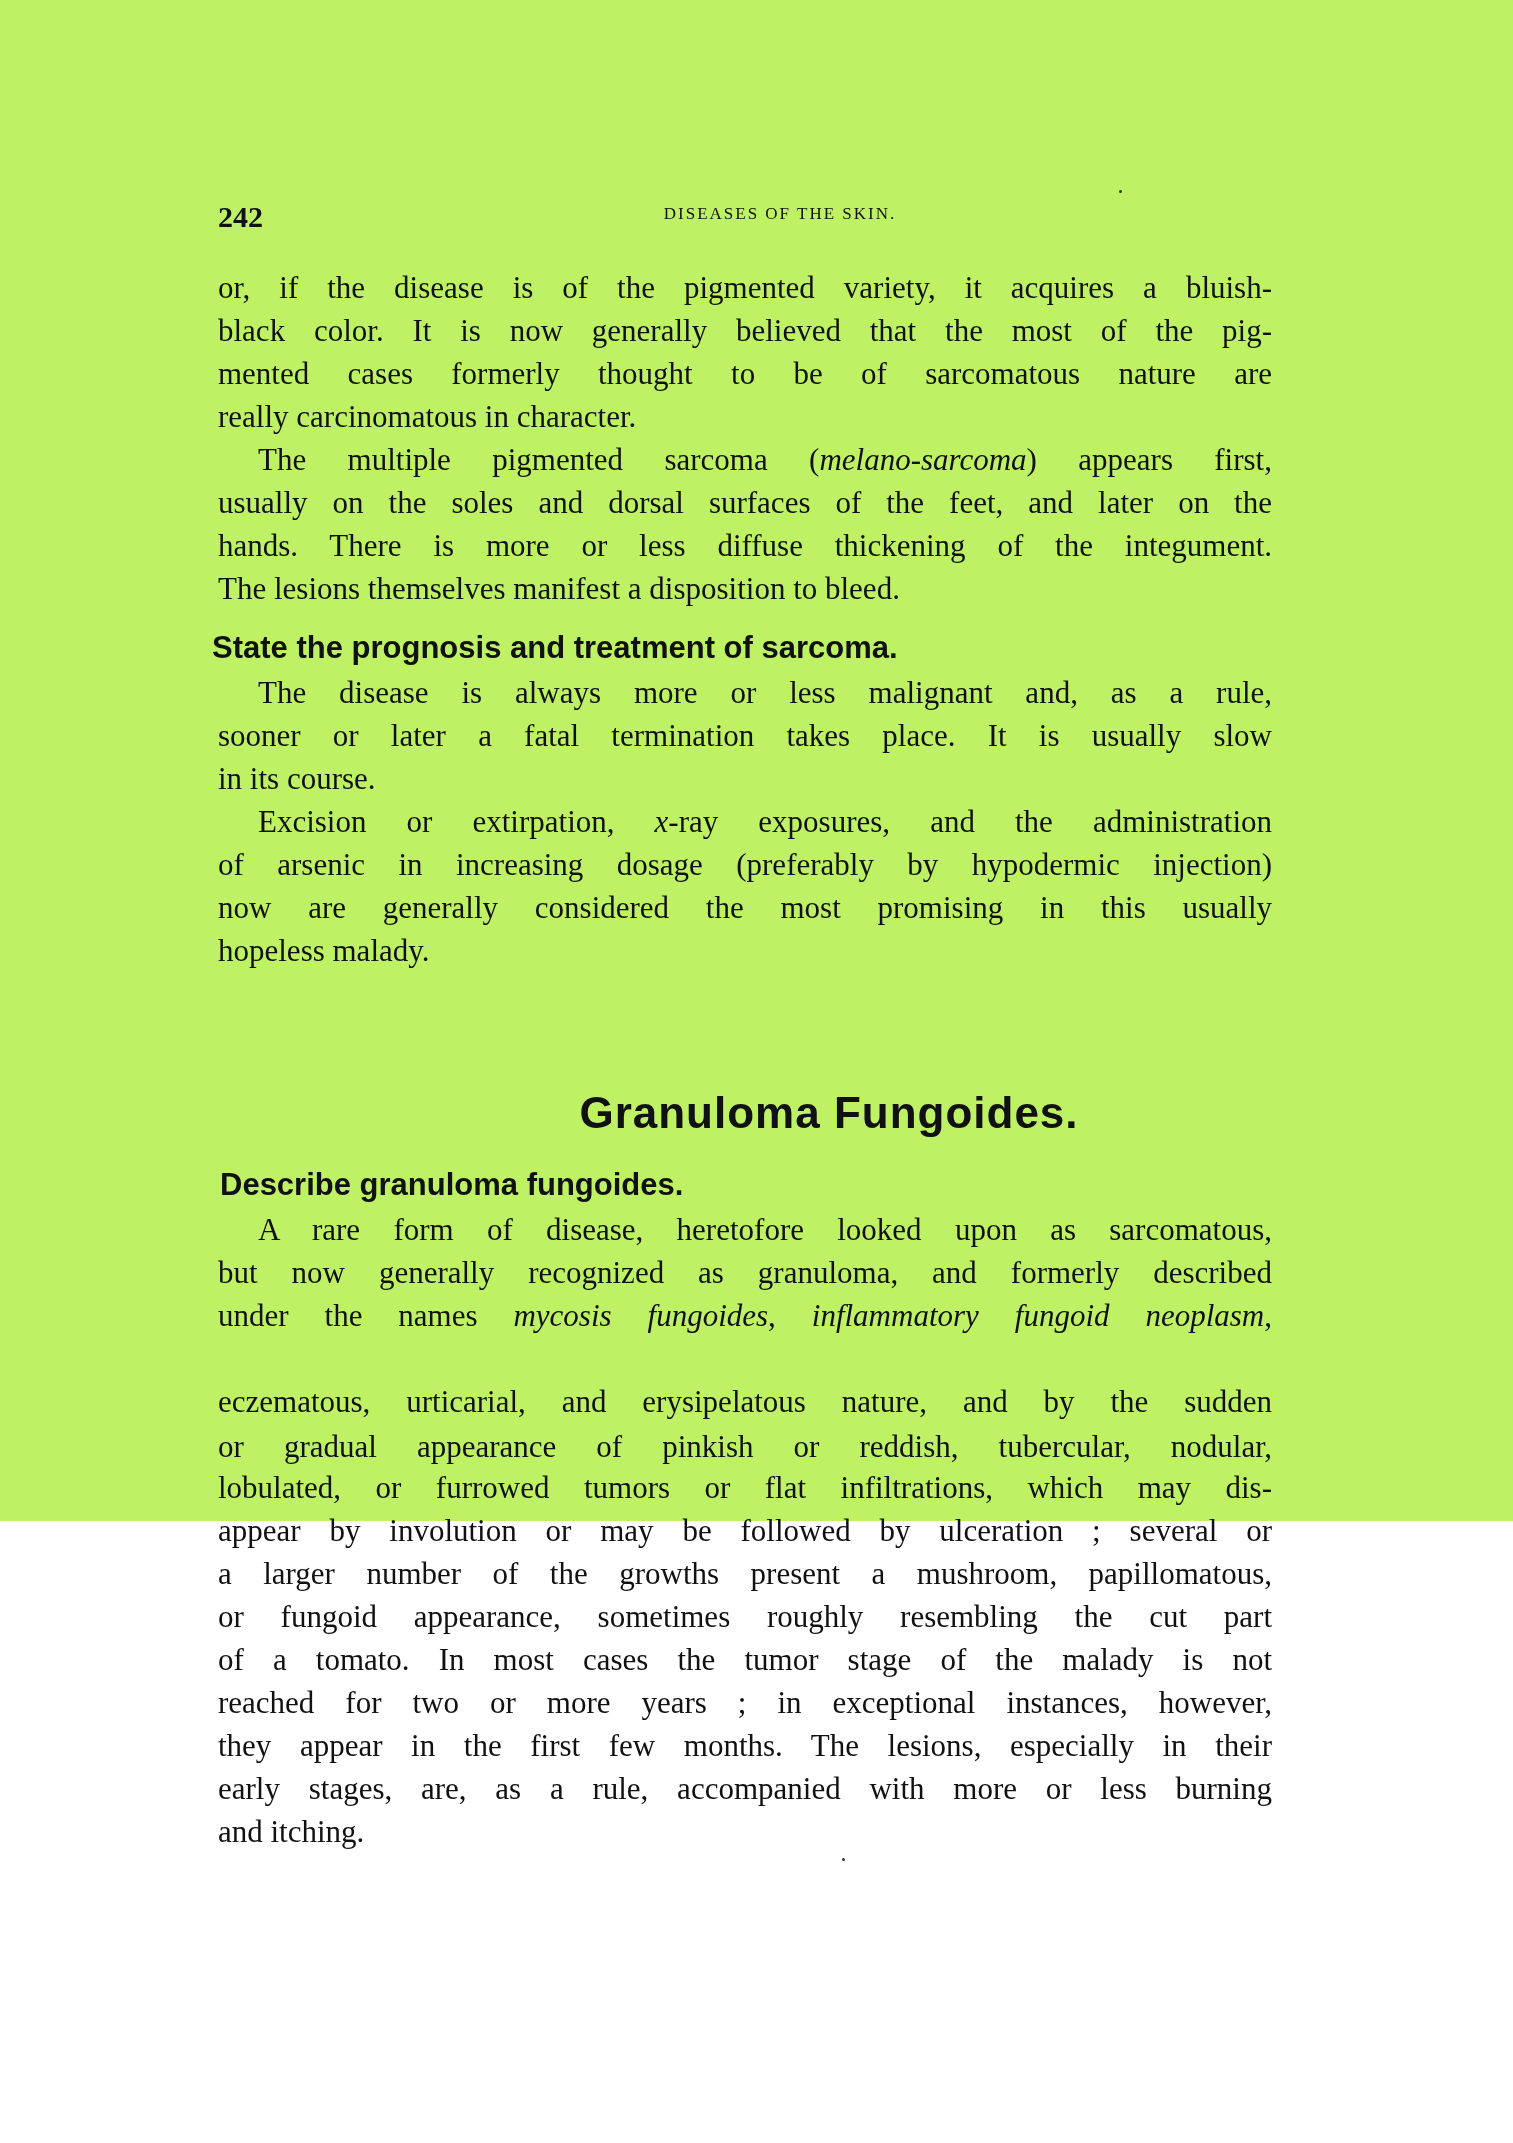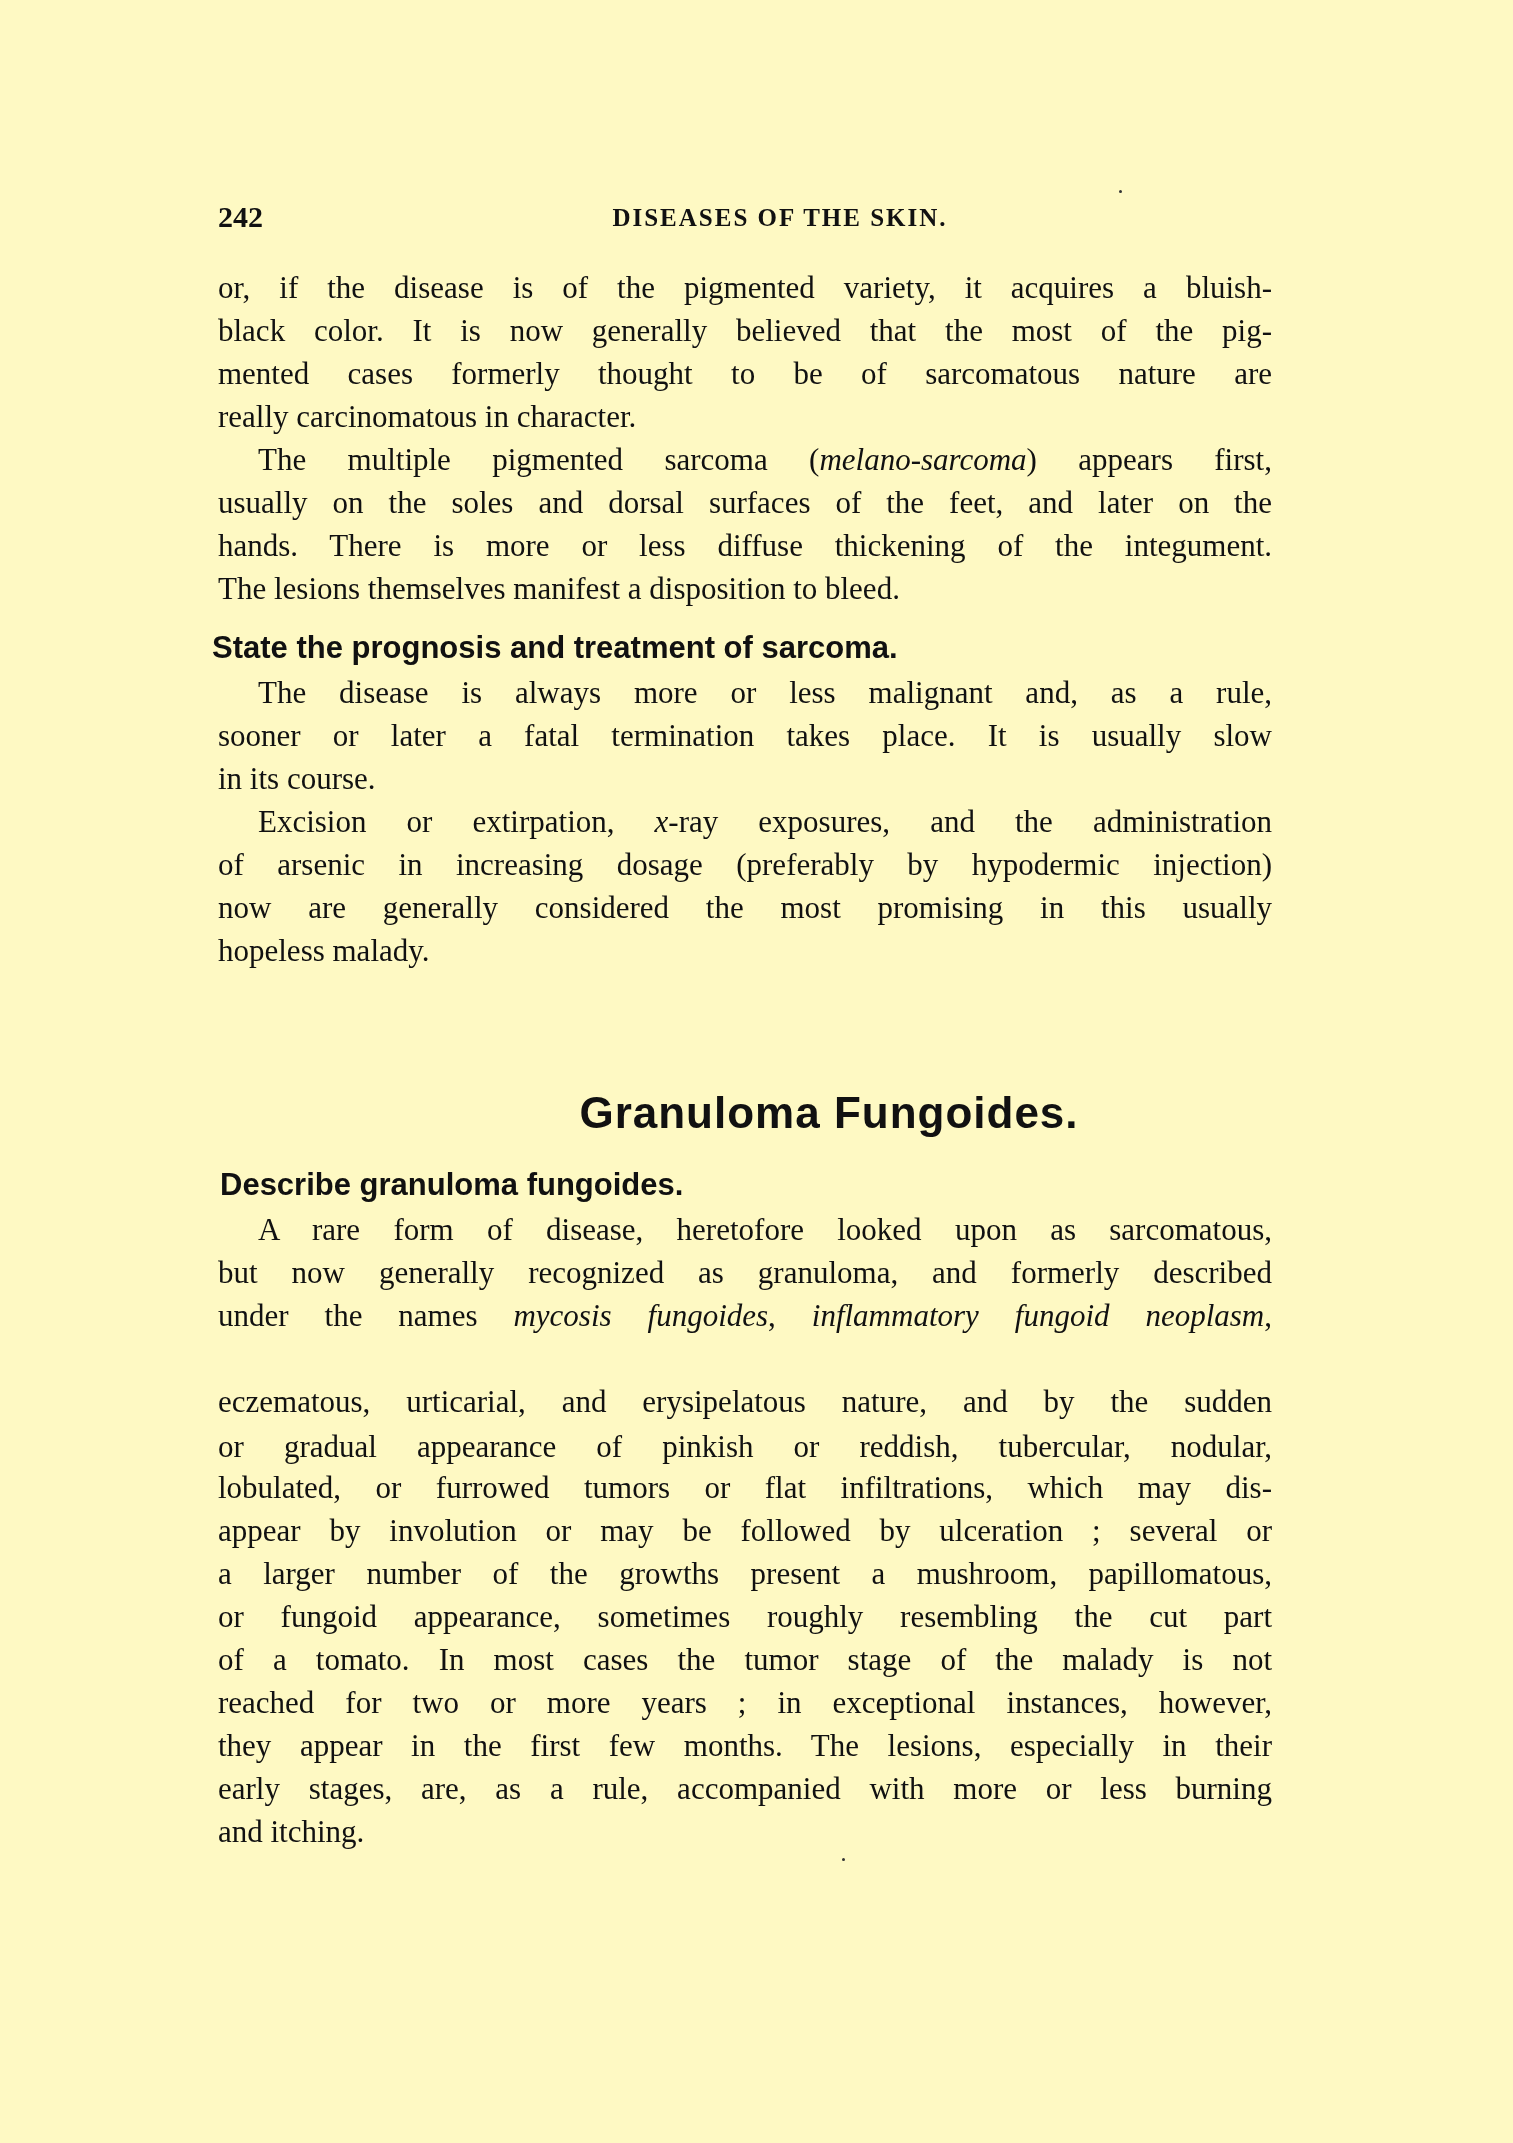--- a/index.html
+++ b/index.html
@@ -1,22 +1,22 @@
 <!DOCTYPE html>
 <html><head>
 <meta charset="utf-8">
 <style>
   html, body { margin: 0; padding: 0; background: #ffffff; }
   body { width: 1513px; height: 2143px; position: relative; overflow: hidden;
          font-family: "DejaVu Serif", "Liberation Serif", serif; color: #111; }
-  .page { position: absolute; left: 0; top: 0; width: 1513px; height: 2143px; background: #fef9c3; }
+  .page { position: absolute; left: 0; top: 0; width: 1513px; height: 1521px; background: #bef264; }
   .running-head { position: absolute; top: 200px; left: 218px; width: 1054px; height: 40px; }
   .page-num { position: absolute; left: 0; top: 0; font-size: 30px; font-family: "Liberation Serif", serif; font-weight: bold; }
-  .run-title { position: absolute; left: 0; right: 0; top: 4px; text-align: center; font-size: 25px;
-               letter-spacing: 2px; font-family: "Liberation Serif", serif; padding-left: 70px; font-weight: bold; }
+  .run-title { position: absolute; left: 0; right: 0; top: 4px; text-align: center; font-size: 17px;
+               letter-spacing: 2px; font-family: "Liberation Serif", serif; padding-left: 70px; }
   .speck { position: absolute; width: 3px; height: 3px; background: #333; border-radius: 50%; }
   .line { position: absolute; left: 218px; width: 1054px; font-size: 31px; line-height: 40px;
           white-space: nowrap; text-align: justify; text-align-last: justify;
           font-family: "Liberation Serif", serif; }
   .line.last { text-align-last: left; }
   .line.indent { padding-left: 40px; width: 1014px; font-family: Liberation Serif, serif; }
   .q { position: absolute; left: 212px; font-size: 31px; font-weight: bold; font-family: Liberation Sans, sans-serif; white-space: nowrap; }
   .section-title { position: absolute; left: 212px; width: 1054px; text-align: center; font-size: 44px;
                    font-weight: bold; font-family: Liberation Sans, sans-serif; letter-spacing: 1px; padding-left: 90px; }
   em { font-style: italic; }

